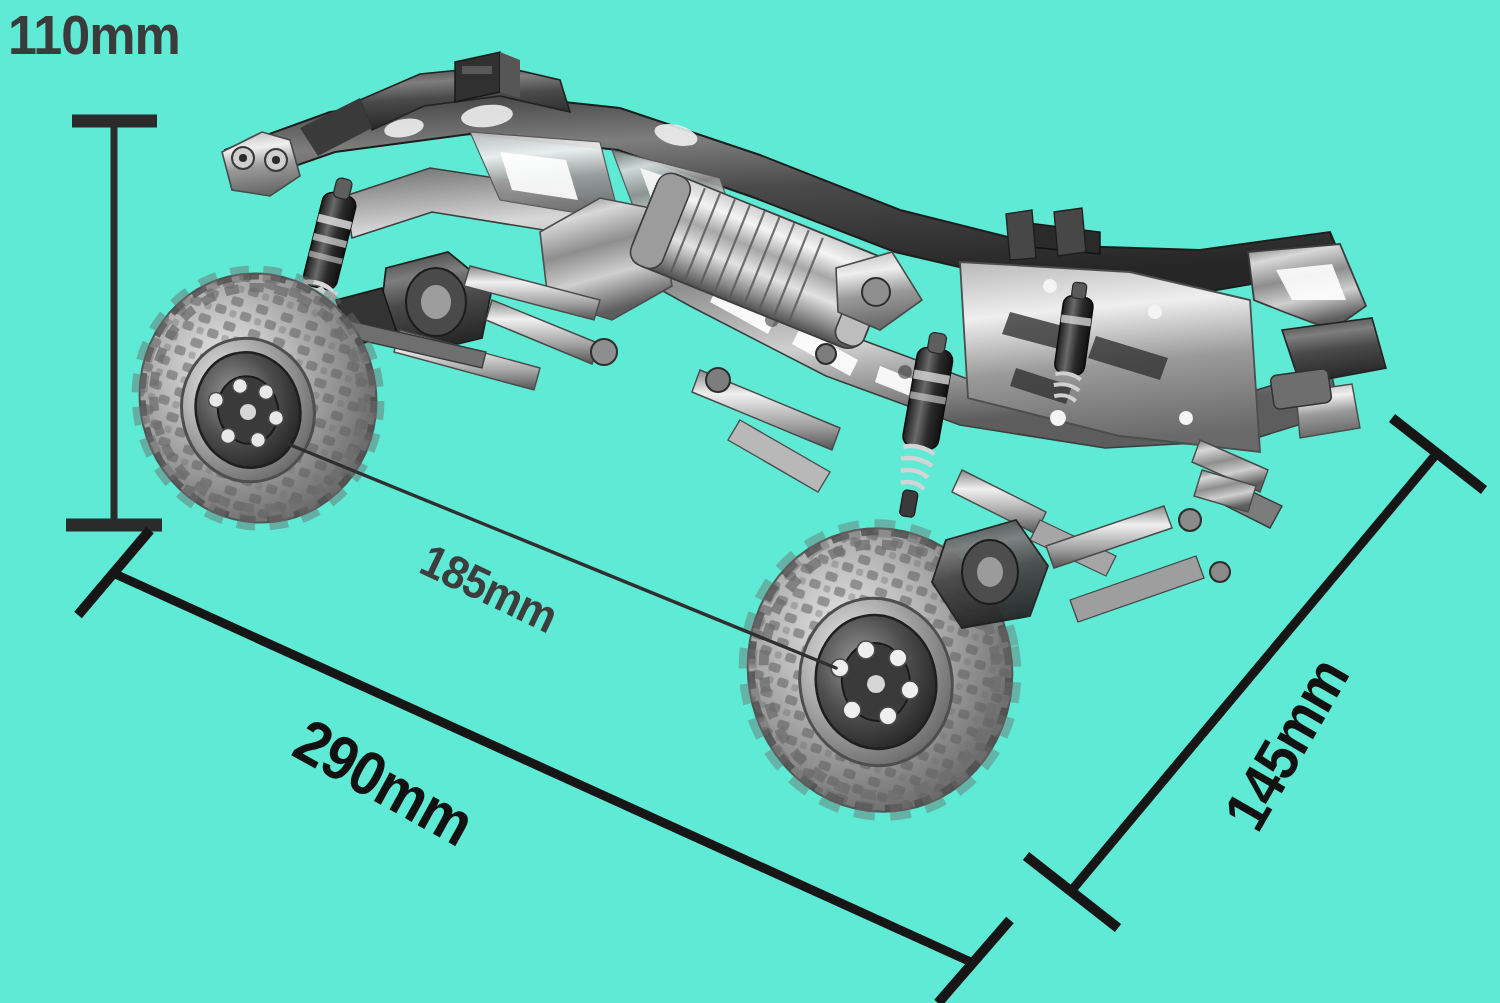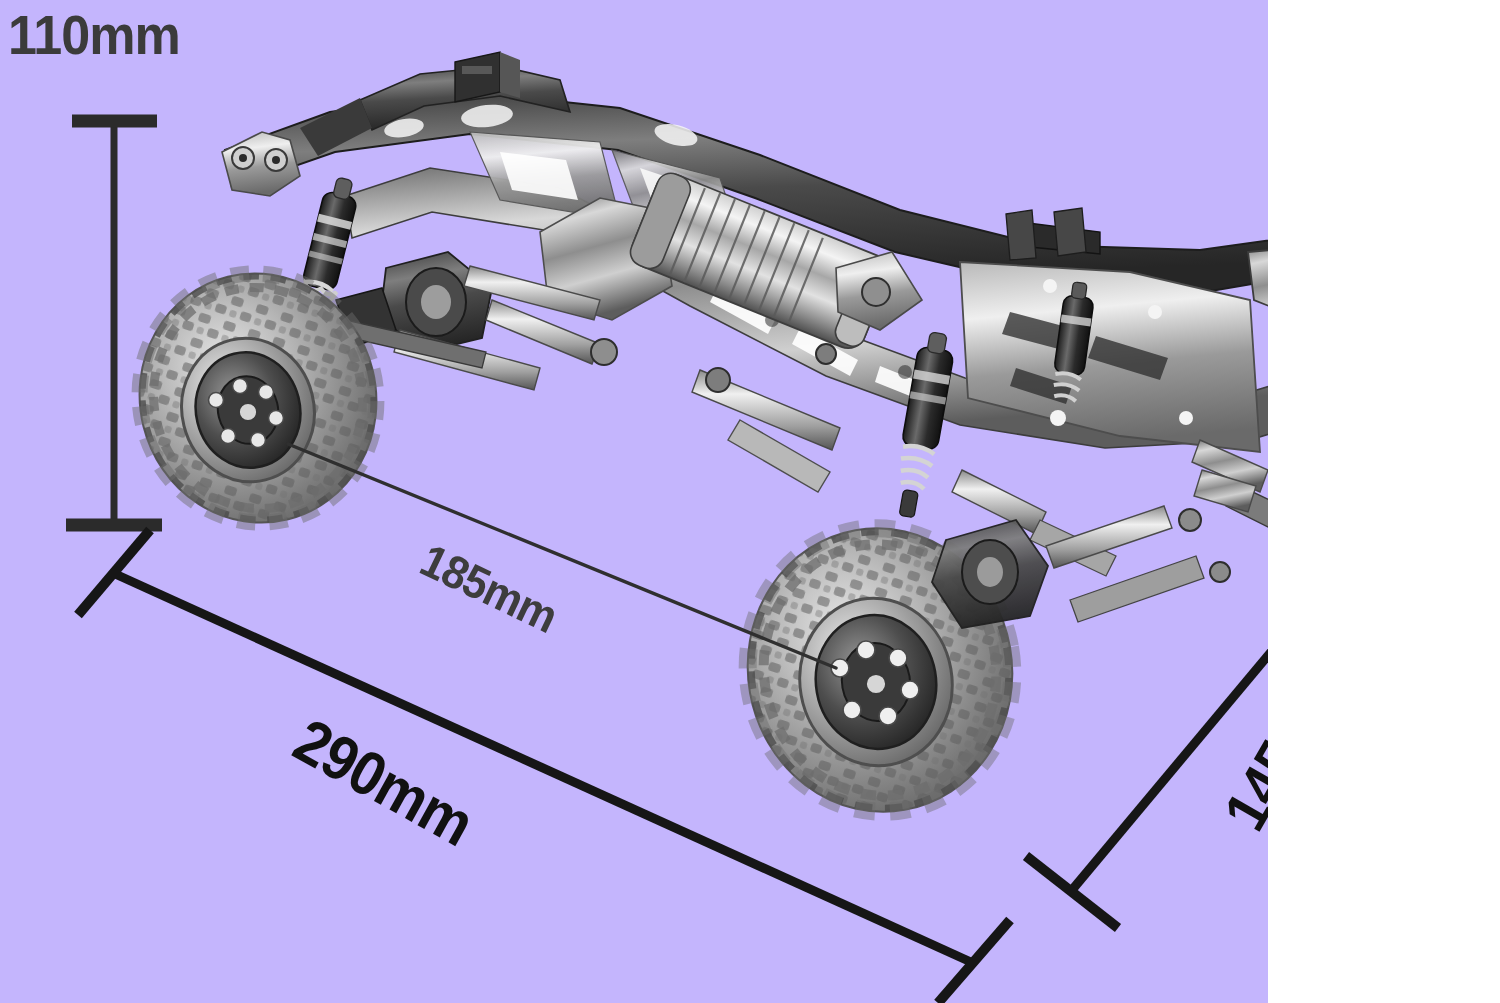--- a/index.html
+++ b/index.html
@@ -2,26 +2,25 @@
 <html><head>
 <meta charset="utf-8">
 <style>
   html, body {
     margin: 0;
     padding: 0;
     background: #ffffff;
   }
   #stage {
     position: relative;
-    width: 1236px;
+    width: 1500px;
     height: 1003px;
-    background: #c4b5fd;
+    background: #5eead4;
     overflow: hidden;
     font-family: "Liberation Sans", sans-serif;
-    padding-left: 32px;
   }
 
   
   .dim-label {
     position: absolute;
     font-family: "Liberation Sans", sans-serif;
     font-weight: bold;
     white-space: nowrap;
     letter-spacing: -1px;
     transform-origin: left center;

